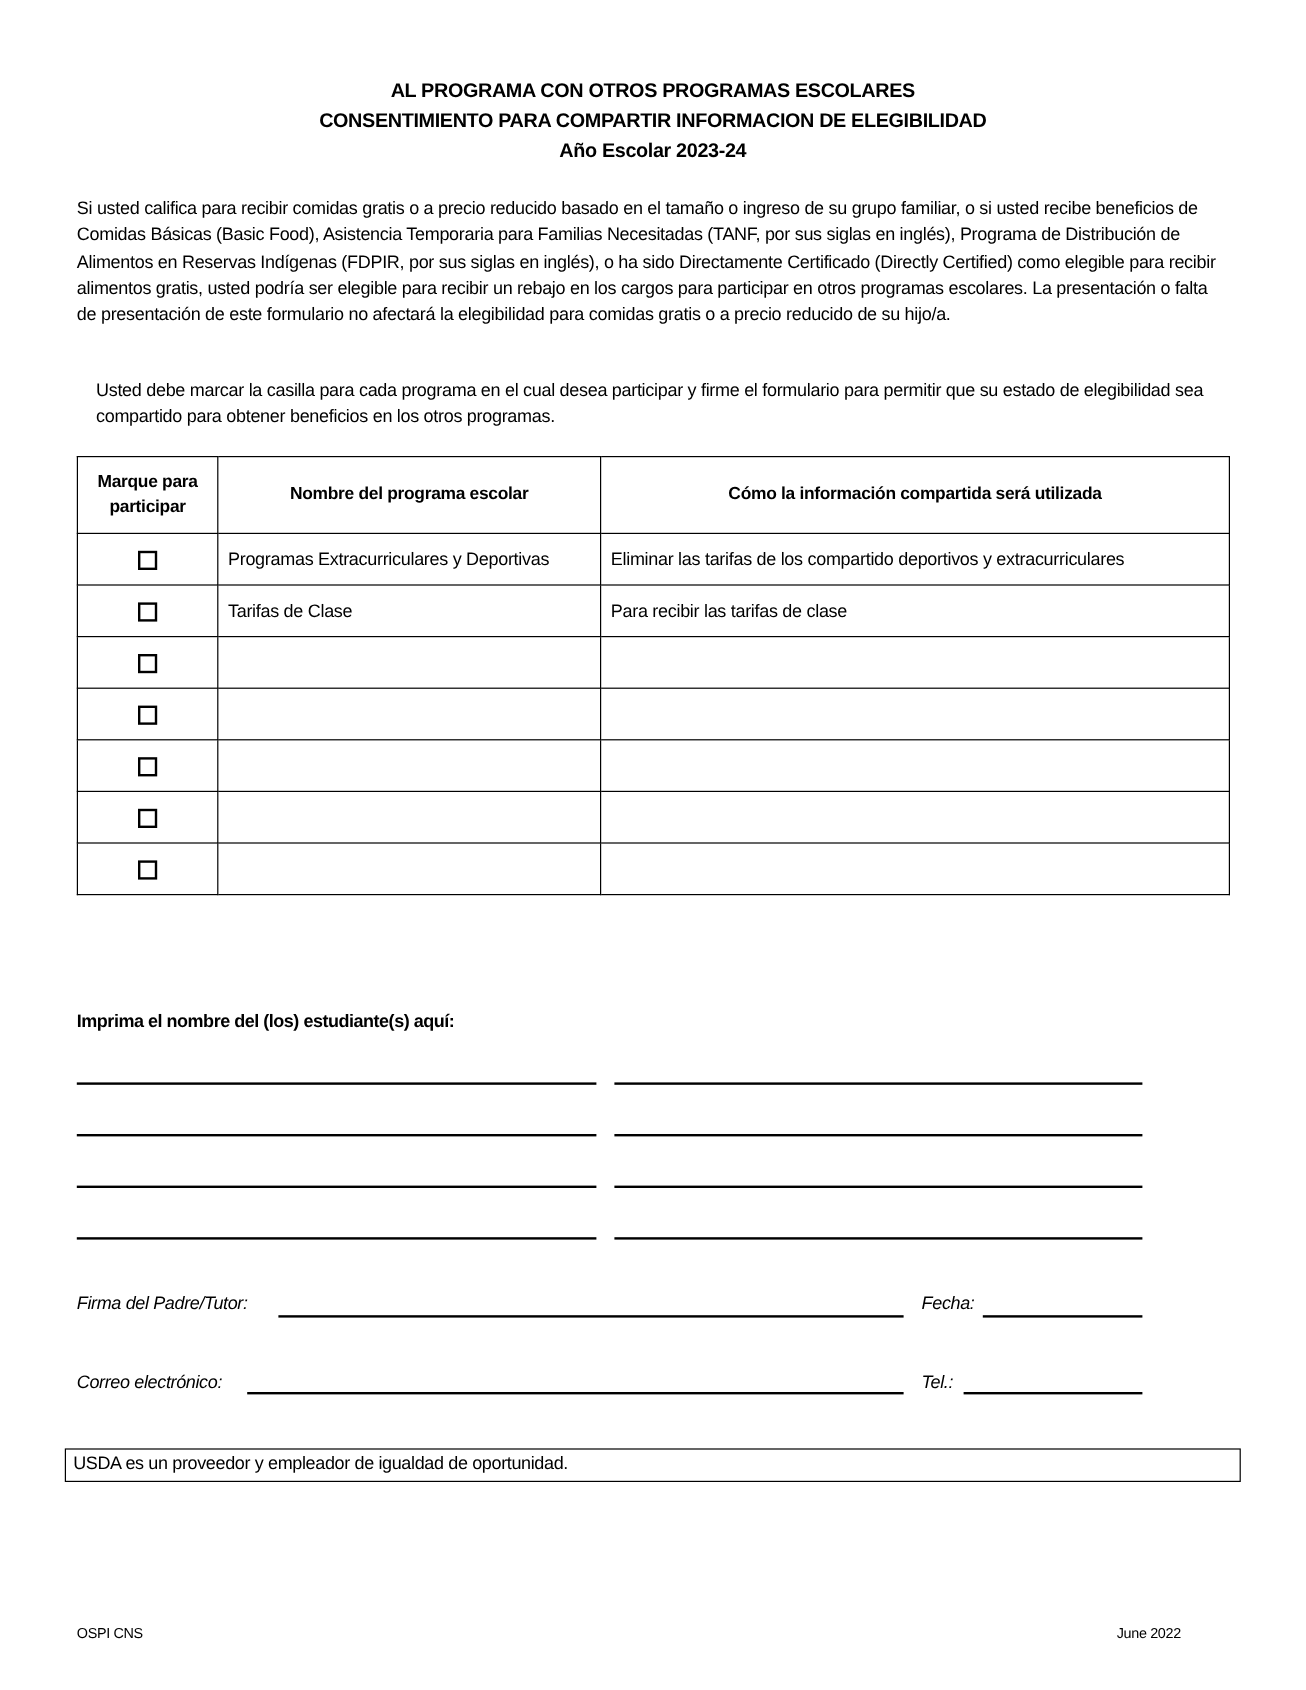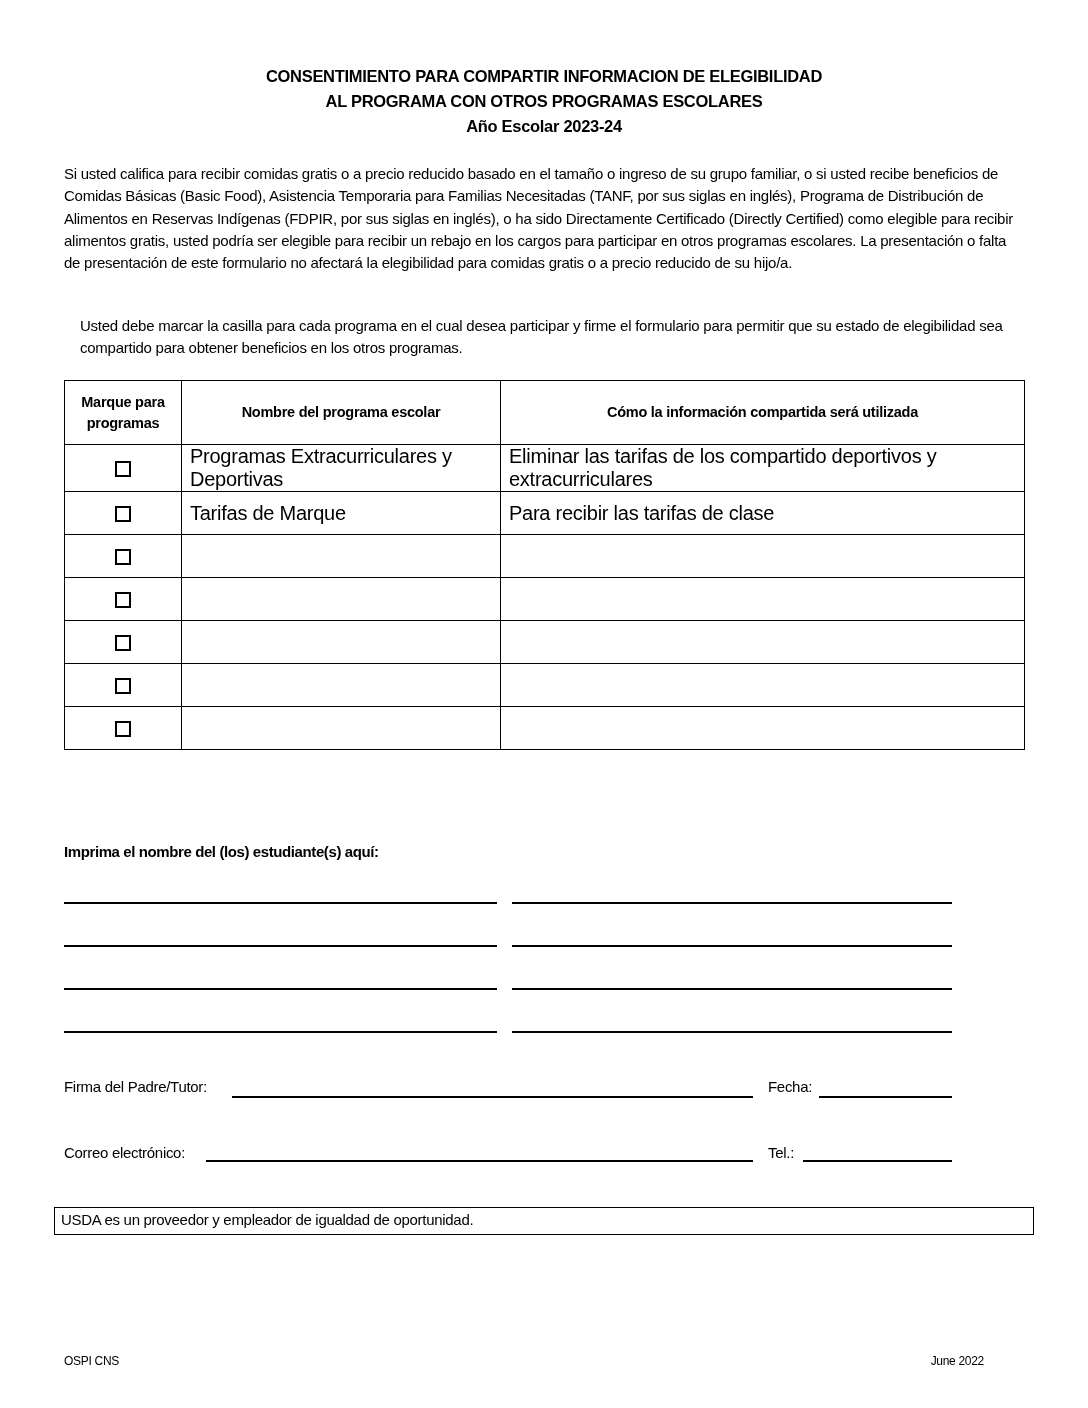--- a/index.html
+++ b/index.html
@@ -15,76 +15,76 @@
       position: absolute; left: 64px; width: 960px;
       font-size: 15px; line-height: 22.3px; letter-spacing: -0.25px;
     }
     #p1 { top: 163px; }
     #p2 { top: 315px; margin-left: 16px; }
     table.programs {
       position: absolute; left: 64px; top: 380px; width: 960px;
       border-collapse: collapse; table-layout: fixed;
     }
     table.programs td, table.programs th {
-      border: 1.5px solid #000; padding: 0 8px; font-size: 20px; letter-spacing: -0.25px;
+      border: 1.5px solid #000; padding: 0 8px; font-size: 15px; letter-spacing: -0.25px;
       vertical-align: middle;
     }
     table.programs th { font-weight: bold; height: 63px; text-align: center; font-size: 14.5px; line-height: 21px; }
     table.programs td { height: 42px; }
     col.c1 { width: 117px; } col.c2 { width: 319px; } col.c3 { width: 524px; }
     .cb-cell { text-align: center; }
     .checkbox {
       display: inline-block; width: 16px; height: 16px; border: 2px solid #000; box-sizing: border-box;
       vertical-align: middle; cursor: pointer;
     }
     .students-label {
       position: absolute; left: 64px; top: 843px; font-weight: bold; font-size: 15px; letter-spacing: -0.4px;
     }
     .line { position: absolute; height: 0; border-top: 2px solid #000; }
-    .sig-label { position: absolute; font-size: 15px; letter-spacing: -0.3px; }
+    .sig-label { position: absolute; font-size: 15px; letter-spacing: -0.3px; font-style: italic; }
     .usda-box {
       position: absolute; left: 54px; top: 1207px; width: 980px; height: 28px; box-sizing: border-box;
       border: 1.5px solid #000; font-size: 15px; letter-spacing: -0.3px; padding: 2px 6px; line-height: 20px;
     }
     .footer { position: absolute; top: 1354px; font-size: 12px; letter-spacing: -0.3px; }
   </style>
 </head>
 <body>
 
 <div class="title-block">
+  <div>AL PROGRAMA CON OTROS PROGRAMAS ESCOLARES</div>
   <div>CONSENTIMIENTO PARA COMPARTIR INFORMACION DE ELEGIBILIDAD</div>
-  <div>AL PROGRAMA CON OTROS PROGRAMAS ESCOLARES</div>
   <div>Año Escolar 2023-24</div>
 </div>
 
 <div class="para" id="p1">Si usted califica para recibir comidas gratis o a precio reducido basado en el tamaño o ingreso de su grupo familiar, o si usted recibe beneficios de Comidas Básicas (Basic Food), Asistencia Temporaria para Familias Necesitadas (TANF, por sus siglas en inglés), Programa de Distribución de Alimentos en Reservas Indígenas (FDPIR, por sus siglas en inglés), o ha sido Directamente Certificado (Directly Certified) como elegible para recibir alimentos gratis, usted podría ser elegible para recibir un rebajo en los cargos para participar en otros programas escolares. La presentación o falta de presentación de este formulario no afectará la elegibilidad para comidas gratis o a precio reducido de su hijo/a.</div>
 <div class="para" id="p2">Usted debe marcar la casilla para cada programa en el cual desea participar y firme el formulario para permitir que su estado de elegibilidad sea compartido para obtener beneficios en los otros programas.</div>
 
 <table class="programs">
   <colgroup>
       <col class="c1">
       <col class="c2">
       <col class="c3">
     </colgroup>
   <thead>
     <tr>
-      <th>Marque para programas</th>
+      <th>Marque para participar</th>
       <th>Nombre del programa escolar</th>
       <th>Cómo la información compartida será utilizada</th>
     </tr>
   </thead>
   <tbody id="rows">
       <tr>
         <td class="cb-cell"><span class="checkbox"></span></td>
         <td>Programas Extracurriculares y Deportivas</td>
         <td>Eliminar las tarifas de los compartido deportivos y extracurriculares</td>
       </tr>
       <tr>
         <td class="cb-cell"><span class="checkbox"></span></td>
-        <td>Tarifas de Marque</td>
+        <td>Tarifas de Clase</td>
         <td>Para recibir las tarifas de clase</td>
       </tr>
       <tr>
         <td class="cb-cell"><span class="checkbox"></span></td>
         <td></td>
         <td></td>
       </tr>
       <tr>
         <td class="cb-cell"><span class="checkbox"></span></td>
         <td></td>

